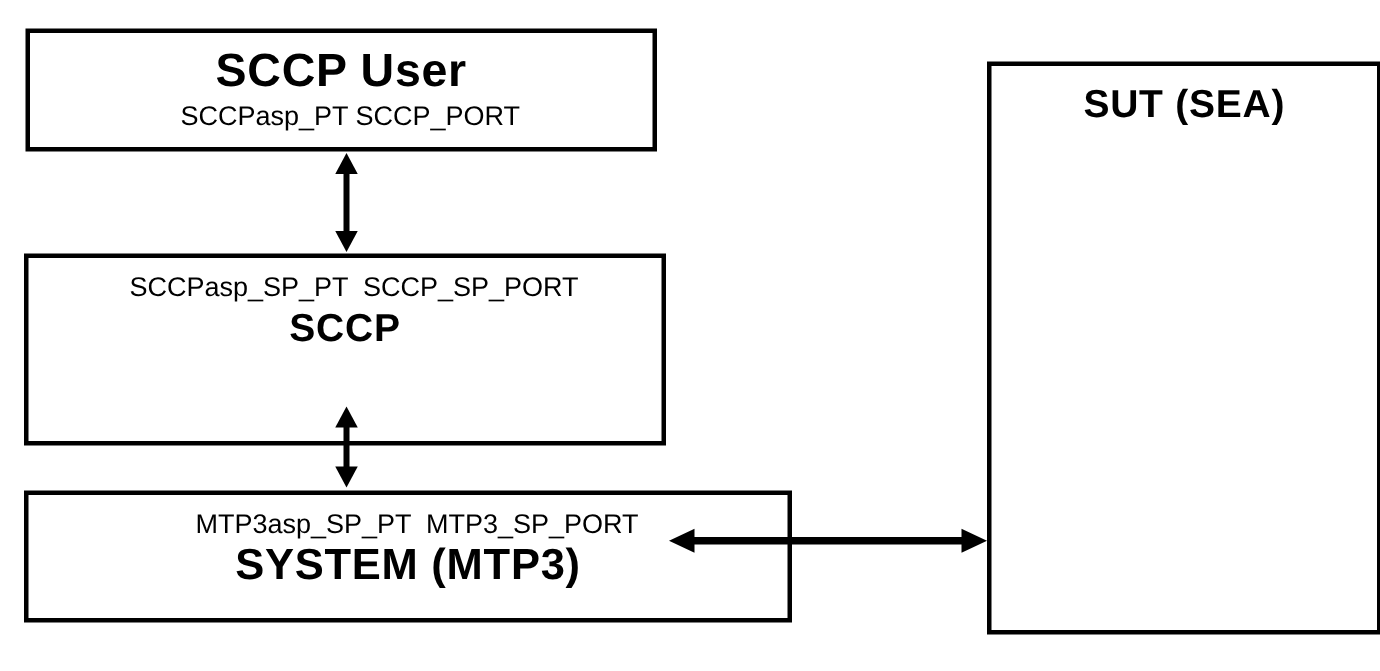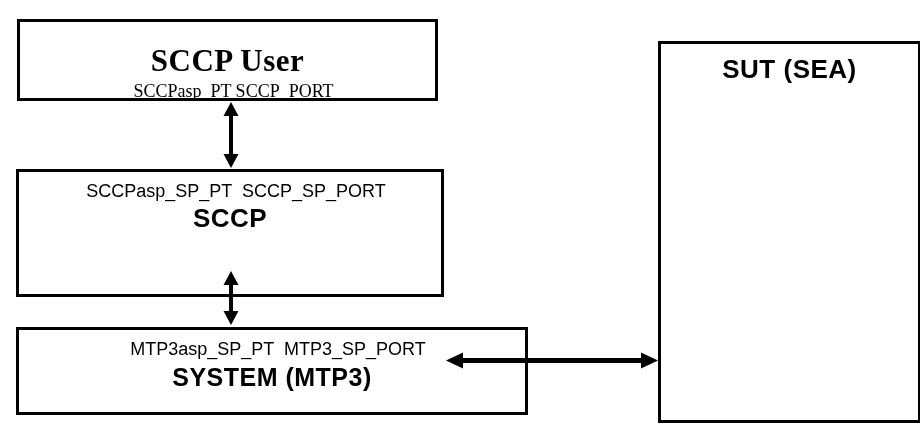--- a/index.html
+++ b/index.html
@@ -16,41 +16,41 @@
     color: #000000;
     overflow: hidden;
   }
   .box {
     position: absolute;
     box-sizing: border-box;
     border: 3px solid #000000;
     background: #ffffff;
     text-align: center;
   }
-  .box-sccp-user   { left: 17px;  top: 19px;  width: 421px; height: 82px;  padding-top: 21px; font-family: Liberation Serif, serif; }
+  .box-sccp-user   { left: 17px;  top: 19px;  width: 421px; height: 82px;  padding-top: 7px; }
   .box-sccp        { left: 16px;  top: 169px; width: 428px; height: 128px; padding-top: 7px; }
   .box-system-mtp3 { left: 16px;  top: 327px; width: 512px; height: 88px;  padding-top: 7px; }
   .box-sut         { left: 658px; top: 41px;  width: 263px; height: 382px; padding-top: 10px; }
 
   .title-lg {
     font-size: 31px;
     font-weight: bold;
     line-height: 36px;
     letter-spacing: 0.5px;
     white-space: pre;
   }
   .title-md {
     font-size: 26px;
     font-weight: bold;
     line-height: 30px;
     letter-spacing: 0.5px;
     white-space: pre;
   }
   .title-sys {
-    font-size: 25px;
+    font-size: 29px;
     font-weight: bold;
     line-height: 33px;
     letter-spacing: 0.5px;
     white-space: pre;
   }
   .ports {
     font-size: 18px;
     font-weight: normal;
     line-height: 24px;
     white-space: pre;

